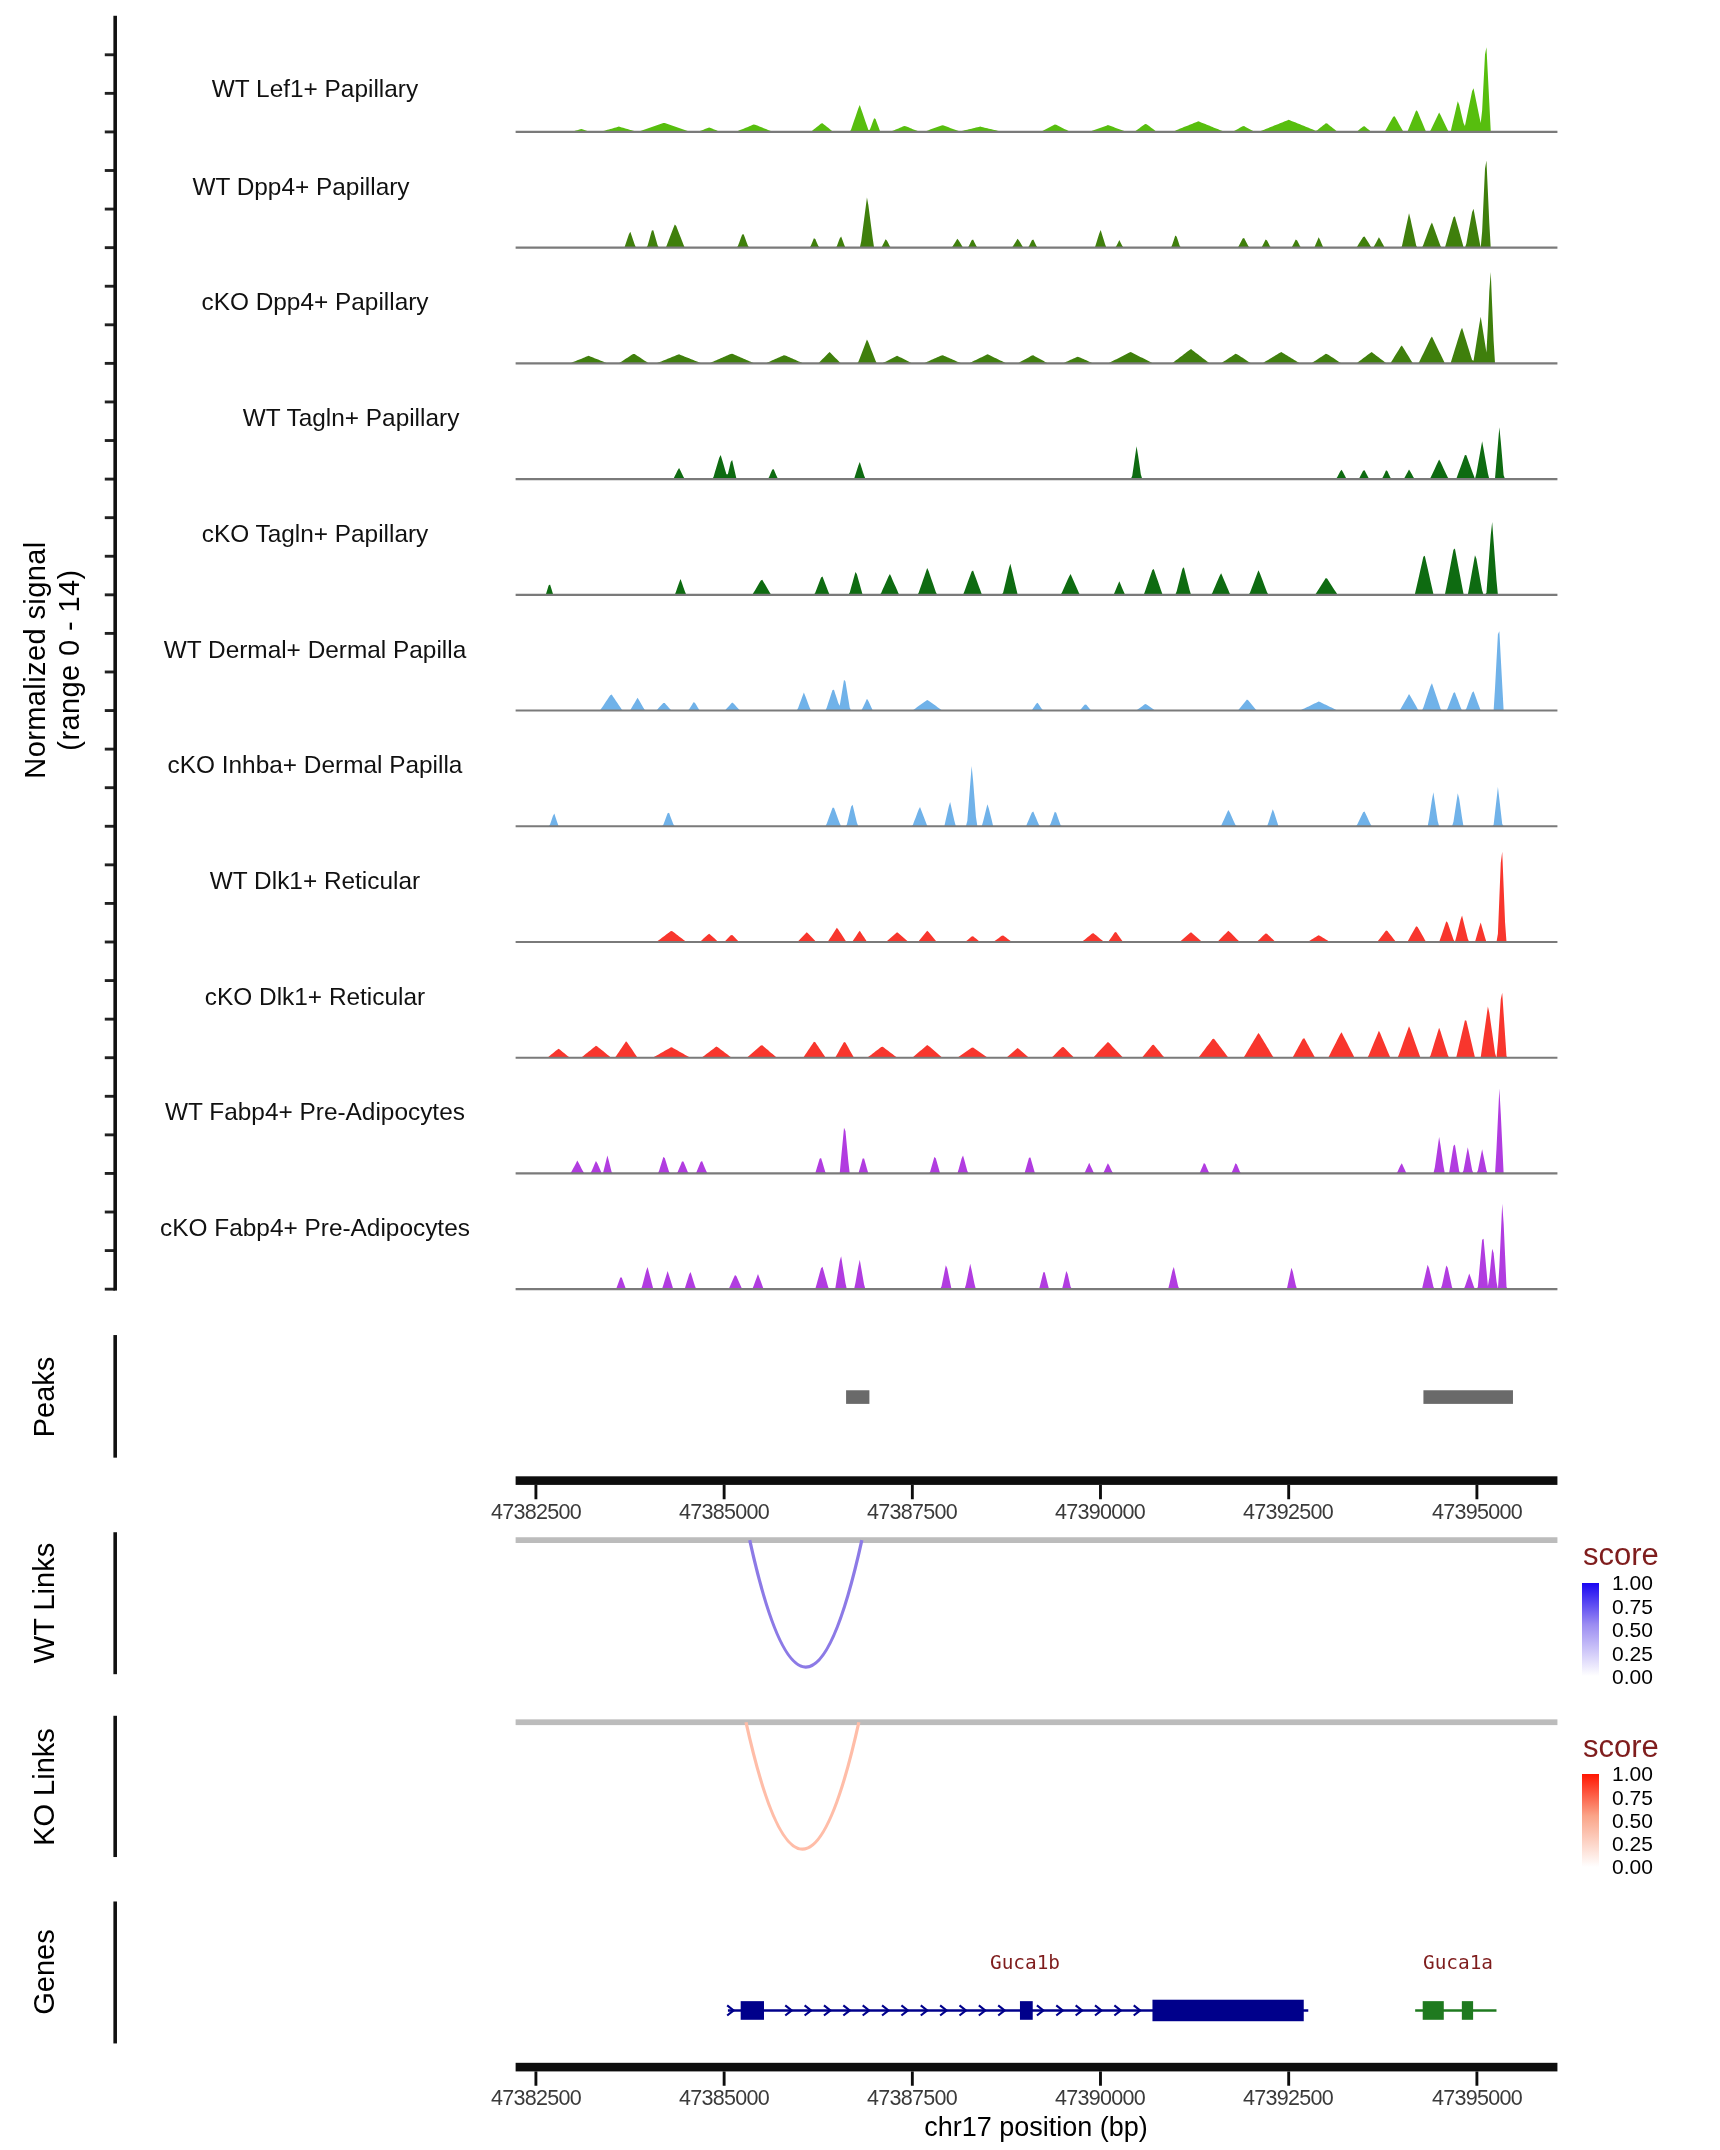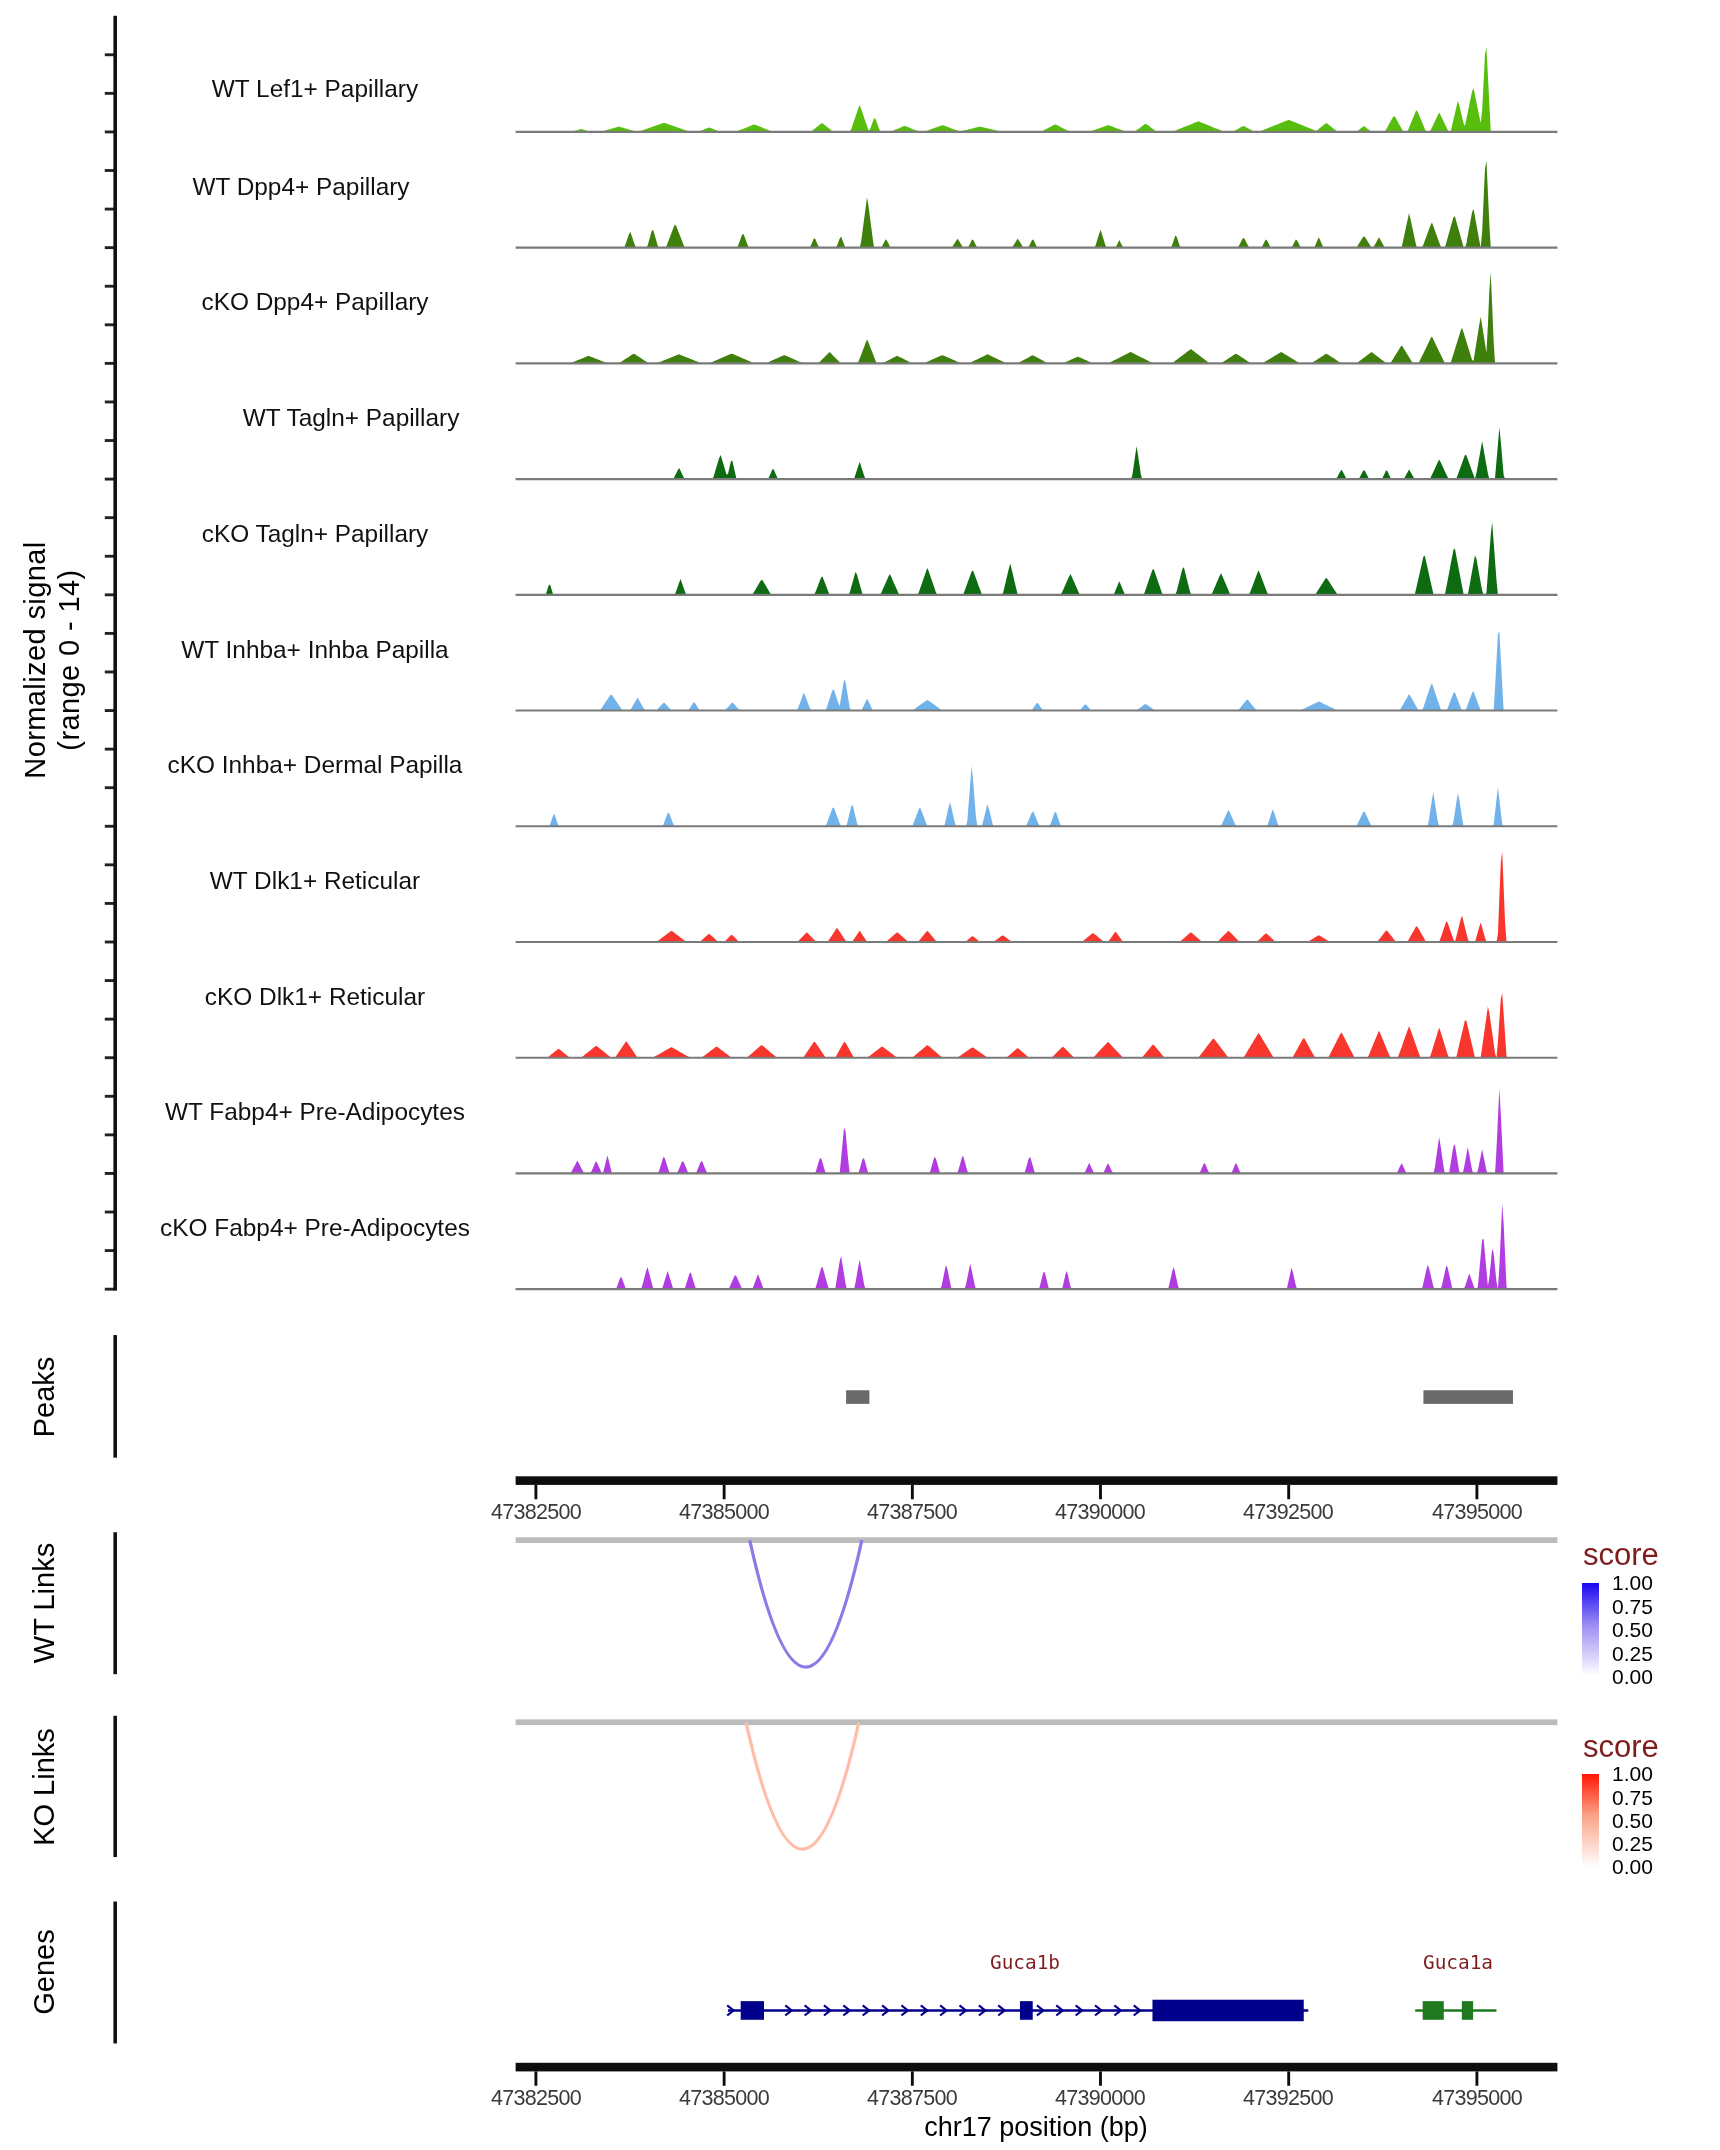--- a/index.html
+++ b/index.html
@@ -149,21 +149,21 @@
 
   <div class="legtitle" style="left:1583px;top:1729px;">score</div>
   <div class="legbar" id="legbar-1" style="left: 1582px; top: 1774px; height: 93px; background: linear-gradient(rgb(255, 22, 2) 0%, rgb(250, 164, 136) 45%, rgb(255, 255, 255) 100%);"></div>
 
   <div class="axtitle" style="left:1036px;top:2112px;">chr17 position (bp)</div>
 <div class="tracklab" style="left:315px;top:89px;">WT Lef1+ Papillary</div>
     <div class="tracklab" style="left:301px;top:187px;">WT Dpp4+ Papillary</div>
     <div class="tracklab" style="left:315px;top:302px;text-align:center;">cKO Dpp4+ Papillary</div>
     <div class="tracklab" style="left:315px;top:418px;margin-left:36px;">WT Tagln+ Papillary</div>
     <div class="tracklab" style="left:315px;top:534px;">cKO Tagln+ Papillary</div>
-    <div class="tracklab" style="left:315px;top:650px;">WT Inhba+ Inhba Papilla</div>
+    <div class="tracklab" style="left:315px;top:650px;">WT Dermal+ Dermal Papilla</div>
     <div class="tracklab" style="left:315px;top:765px;">cKO Inhba+ Dermal Papilla</div>
     <div class="tracklab" style="left:315px;top:881px;">WT Dlk1+ Reticular</div>
     <div class="tracklab" style="left:315px;top:997px;">cKO Dlk1+ Reticular</div>
     <div class="tracklab" style="left:315px;top:1112px;">WT Fabp4+ Pre-Adipocytes</div>
     <div class="tracklab" style="left:315px;top:1228px;">cKO Fabp4+ Pre-Adipocytes</div>
     <div class="ticklab" style="left:536px;top:1500px;">47382500</div>
     <div class="ticklab" style="left:724px;top:1500px;">47385000</div>
     <div class="ticklab" style="left:912px;top:1500px;">47387500</div>
     <div class="ticklab" style="left:1100px;top:1500px;">47390000</div>
     <div class="ticklab" style="left:1288px;top:1500px;">47392500</div>

